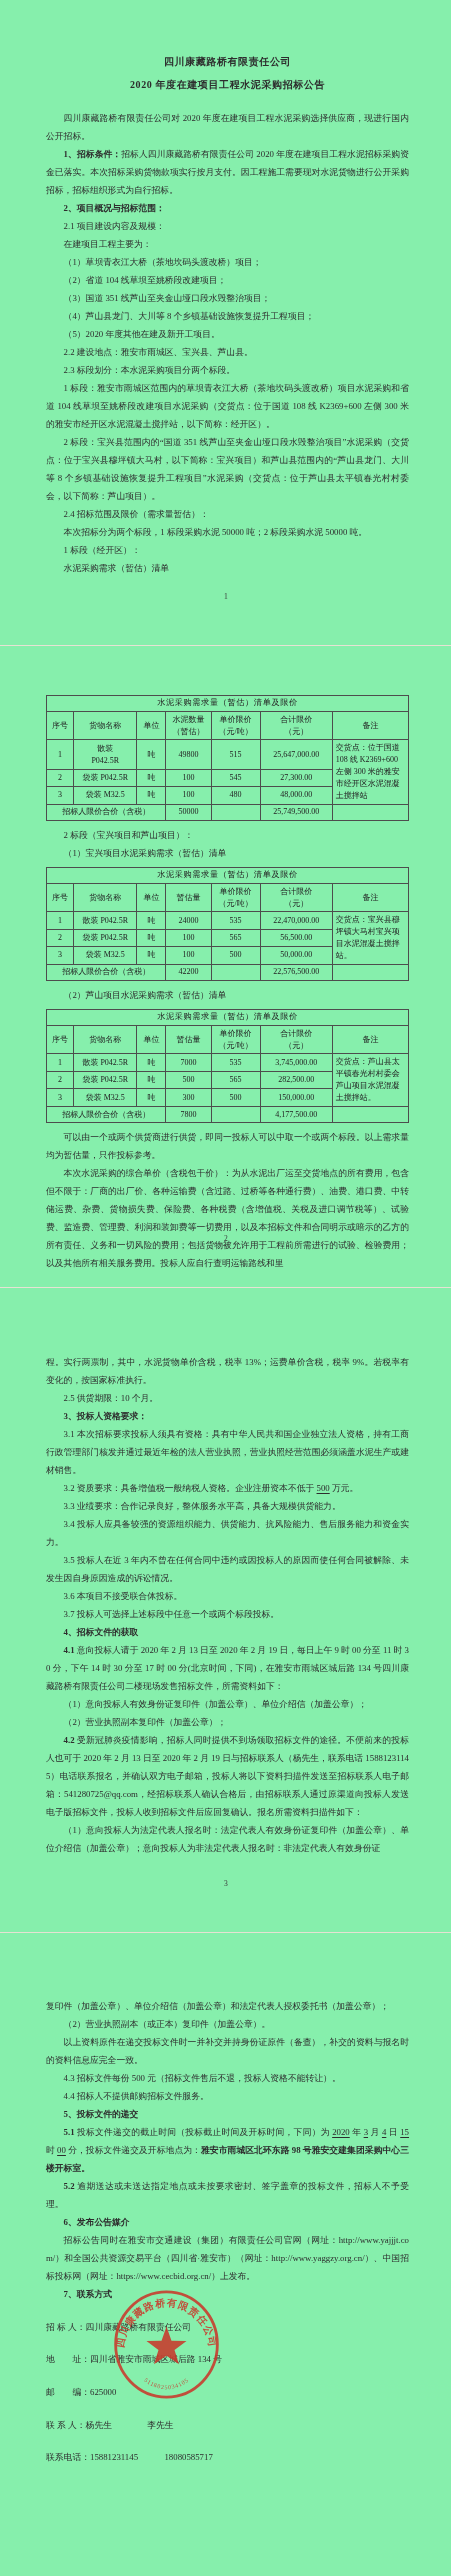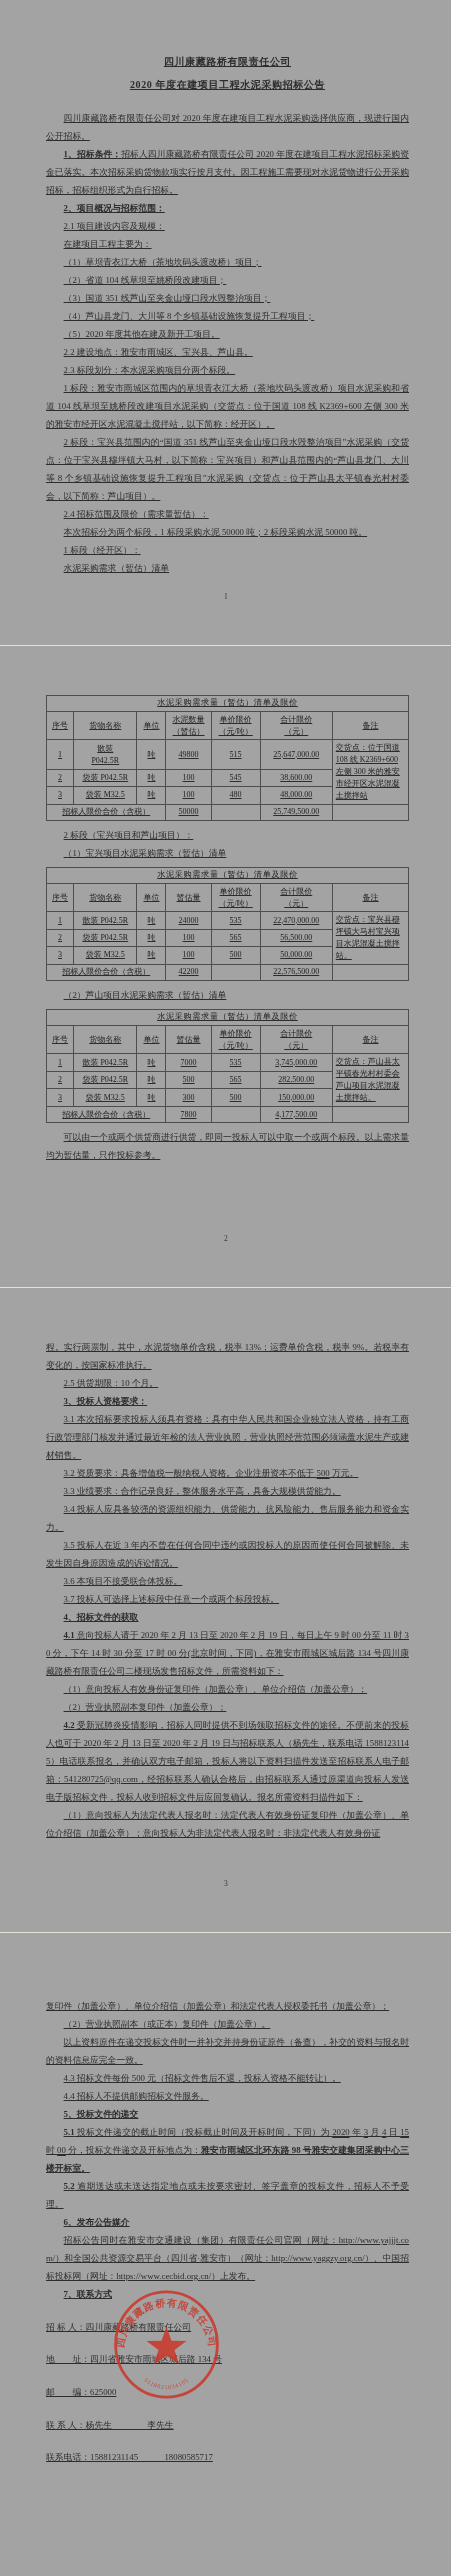--- a/index.html
+++ b/index.html
@@ -1,25 +1,25 @@
 <!DOCTYPE html>
 <html style="font-size:9px"><head>
 <meta charset="utf-8">
 <style>
   html,body{margin:0;padding:0;background:#f3f2ee;}
   .doc{
     width:452px;height:2576px;margin:0 auto;position:relative;
-    background:#a3a3a3;
+    background:#86efac;
     font-family:"Liberation Serif","DejaVu Serif",serif;
-    color:#2d2d2d;overflow:hidden;text-decoration:underline;
+    color:#2d2d2d;overflow:hidden;
   }
   .page{position:relative;box-sizing:border-box;padding-left:46px;padding-right:43px;}
   .pg1{height:645px;padding-top:51px;}
   .pg2{height:642px;padding-top:44px;border-top:1.1px solid #e6e2d3;}
-  .pg3{height:645px;padding-top:50px;border-top:1.1px solid #e6e2d3;}
+  .pg3{height:645px;padding-top:65px;border-top:1.1px solid #e6e2d3;}
   .pg4{height:803px;padding-top:64px;border-top:1.1px solid #e6e2d3;}
   h1.doc-title,h2.doc-subtitle{
     margin:0;text-align:center;font-size:10px;font-weight:bold;
     line-height:22.6px;letter-spacing:0.6px;
   }
   .titles{margin-bottom:12.4px;}
   .para{margin:0;font-size:8.8px;line-height:18px;text-align:justify;word-break:break-all;}
   .indent{text-indent:2em;}
   .bold{font-weight:bold;}
   .contact{margin-top:14.7px;font-size:8.8px;line-height:18px;}
@@ -107,21 +107,21 @@
               <td>515</td>
               <td>25,647,000.00</td>
               <td rowspan="3" style="text-align: left;">交货点：位于国道 108 线 K2369+600 左侧 300 米的雅安市经开区水泥混凝土搅拌站</td>
             </tr>
             <tr>
               <td>2</td>
               <td>袋装 P042.5R</td>
               <td>吨</td>
               <td>100</td>
               <td>545</td>
-              <td>38,600.00</td>
+              <td>27,300.00</td>
             </tr>
             <tr>
               <td>3</td>
               <td>袋装 M32.5</td>
               <td>吨</td>
               <td>100</td>
               <td>480</td>
               <td>48,000.00</td>
             </tr>
             <tr>
@@ -244,20 +244,21 @@
             <tr>
               <td colspan="3">招标人限价合价（含税）</td>
               <td>7800</td>
               <td></td>
               <td>4,177,500.00</td>
               <td></td>
             </tr>
           </tbody>
         </table>
         <p class="para indent">可以由一个或两个供货商进行供货，即同一投标人可以中取一个或两个标段。以上需求量均为暂估量，只作投标参考。</p>
+        <p class="para indent">本次水泥采购的综合单价（含税包干价）：为从水泥出厂运至交货地点的所有费用，包含但不限于：厂商的出厂价、各种运输费（含过路、过桥等各种通行费）、油费、港口费、中转储运费、杂费、货物损失费、保险费、各种税费（含增值税、关税及进口调节税等）、试验费、监造费、管理费、利润和装卸费等一切费用，以及本招标文件和合同明示或暗示的乙方的所有责任、义务和一切风险的费用；包括货物被允许用于工程前所需进行的试验、检验费用；以及其他所有相关服务费用。投标人应自行查明运输路线和里</p>
       </div>
     <div class="pagenum">2</div>
   </section>
 
   <section class="page pg3">
     <div class="content">
         <p class="para">程。实行两票制，其中，水泥货物单价含税，税率 13%；运费单价含税，税率 9%。若税率有变化的，按国家标准执行。</p>
         <p class="para indent">2.5 供货期限：10 个月。</p>
         <p class="para indent bold">3、投标人资格要求：</p>
         <p class="para indent">3.1 本次招标要求投标人须具有资格：具有中华人民共和国企业独立法人资格，持有工商行政管理部门核发并通过最近年检的法人营业执照，营业执照经营范围必须涵盖水泥生产或建材销售。</p>

